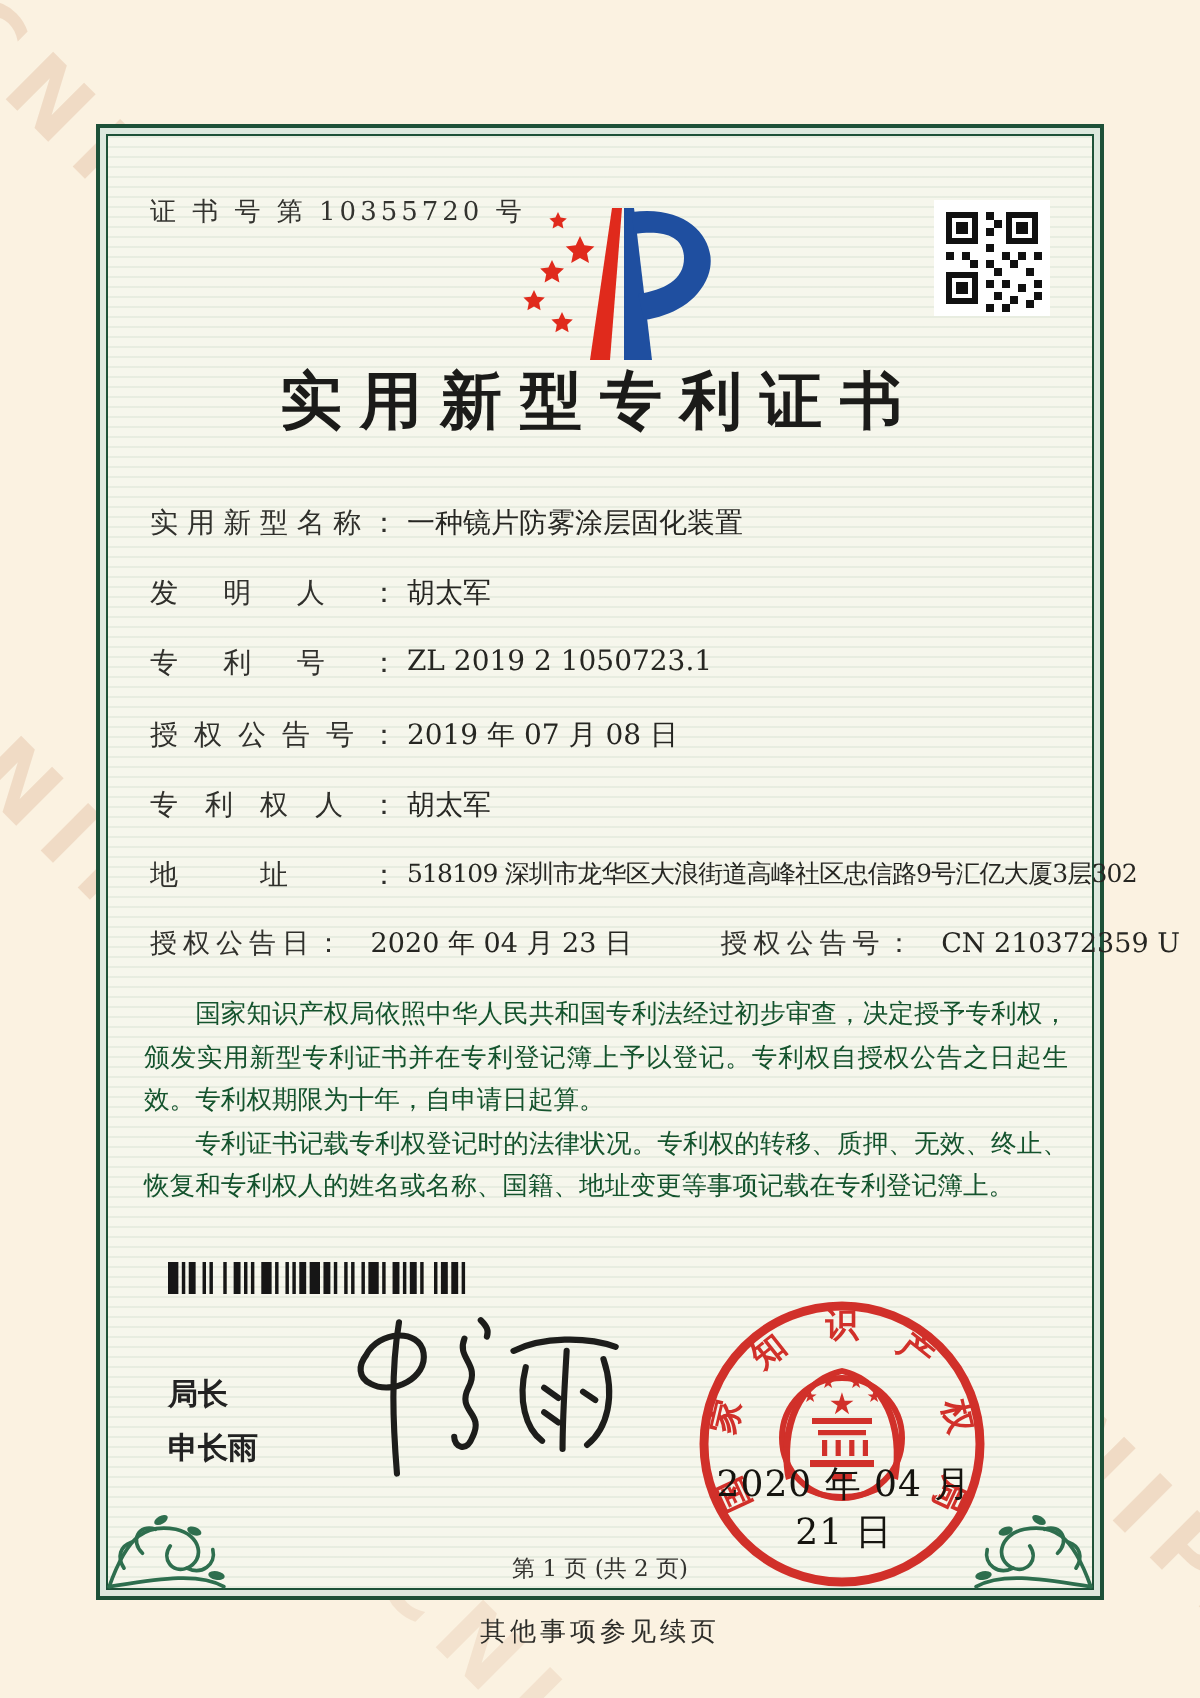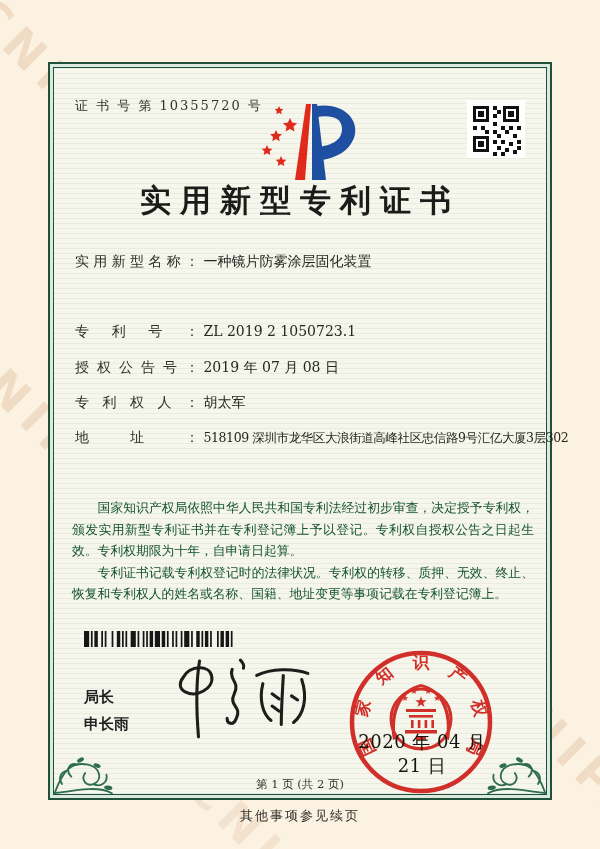--- a/index.html
+++ b/index.html
@@ -110,37 +110,47 @@
           <rect x="34" y="52" width="4" height="4"></rect>
       </g>
     </svg>
 
     <div class="title">实用新型专利证书</div>
 
     <div class="frow" style="top:253px;">
       <span class="lbl">实用新型名称：</span>
       <span class="val">一种镜片防雾涂层固化装置</span>
     </div>
+    <div class="frow" style="top:288px;">
+      <span class="lbl">发明人：</span>
+      <span class="val">胡太军</span>
+    </div>
     <div class="frow" style="top:323px;">
       <span class="lbl">专利号：</span>
       <span class="val">ZL 2019 2 1050723.1</span>
     </div>
     <div class="frow" style="top:359px;">
       <span class="lbl">授权公告号：</span>
       <span class="val">2019 年 07 月 08 日</span>
     </div>
     <div class="frow" style="top:394px;">
       <span class="lbl">专利权人：</span>
       <span class="val">胡太军</span>
     </div>
     <div class="frow" style="top:429px;">
       <span class="lbl">地址：</span>
       <span class="val val-addr">518109 深圳市龙华区大浪街道高峰社区忠信路9号汇亿大厦3层302</span>
     </div>
 
+    <div class="grow">
+      <span class="lbl">授权公告日：</span>
+      <span class="val">2020 年 04 月 23 日</span>
+      <span class="pair2 lbl">授权公告号：</span>
+      <span class="val">CN 210372359 U</span>
+    </div>
 
     <div class="legal">
       <p>国家知识产权局依照中华人民共和国专利法经过初步审查，决定授予专利权，颁发实用新型专利证书并在专利登记簿上予以登记。专利权自授权公告之日起生效。专利权期限为十年，自申请日起算。</p>
       <p>专利证书记载专利权登记时的法律状况。专利权的转移、质押、无效、终止、恢复和专利权人的姓名或名称、国籍、地址变更等事项记载在专利登记簿上。</p>
     </div>
 
     <svg class="barcode" id="barcode" viewBox="0 0 152 16" preserveAspectRatio="none" aria-hidden="true">
         <rect x="0" y="0" width="5.181818181818182" height="16" fill="#161616"></rect>
         <rect x="6.909090909090909" y="0" width="1.7272727272727273" height="16" fill="#161616"></rect>
         <rect x="10.363636363636363" y="0" width="3.4545454545454546" height="16" fill="#161616"></rect>

